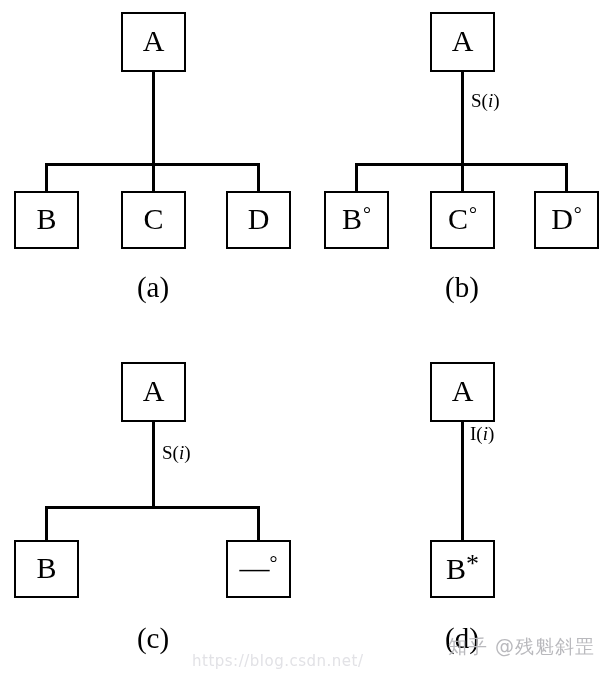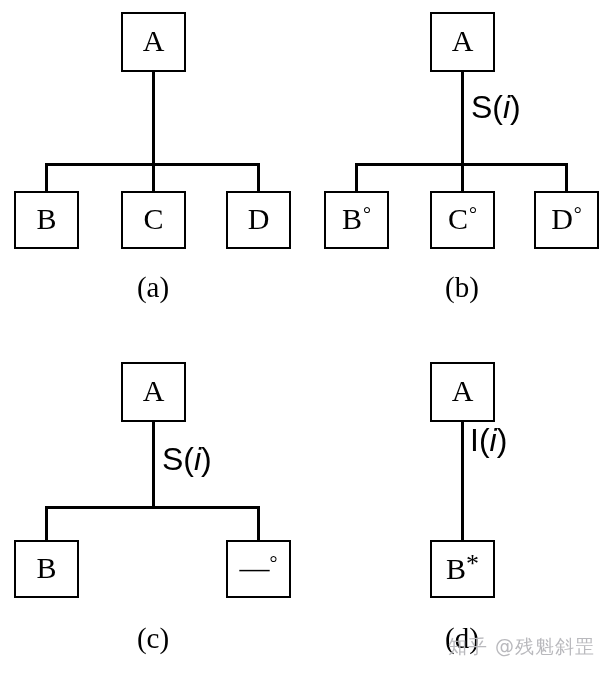--- a/index.html
+++ b/index.html
@@ -74,22 +74,22 @@
   .hline {
     position: absolute;
     height: 2.5px;
     background: #000000;
     z-index: 1;
   }
 
   
   .edge-label {
     position: absolute;
-    font-family: Liberation Sans, sans-serif;
-    font-size: 32px;
+    font-family: Liberation Serif, serif;
+    font-size: 19px;
     line-height: 1;
     white-space: nowrap;
     z-index: 4;
   }
   .edge-label .var {
     font-style: italic;
   }
 
   
   .caption {
@@ -220,15 +220,16 @@
       <span>I</span><span>(</span><span class="var">i</span><span>)</span>
     </div>
 
     <div class="node-box" style="left:430px; top:540px; width:65px; height:58px;">
       <span class="node-label"><span>B</span><span class="star">*</span></span>
     </div>
 
     <div class="caption" style="left:422px; top:624px; width:80px;">(d)</div>
   </div>
 
+  <div class="watermark-url" style="left:192px; top:652px;">https://blog.csdn.net/</div>
   <div class="watermark-cn" style="left:448px; top:634px;text-align:right;">知乎 @残魁斜罡</div>
 
 </div>
 
 </body></html>

